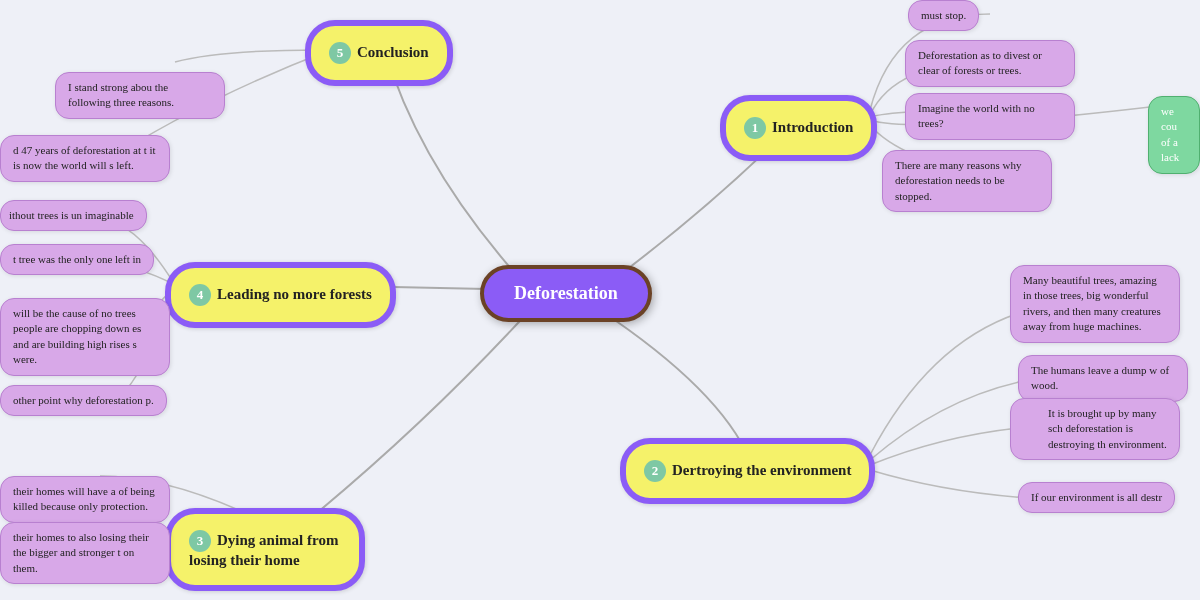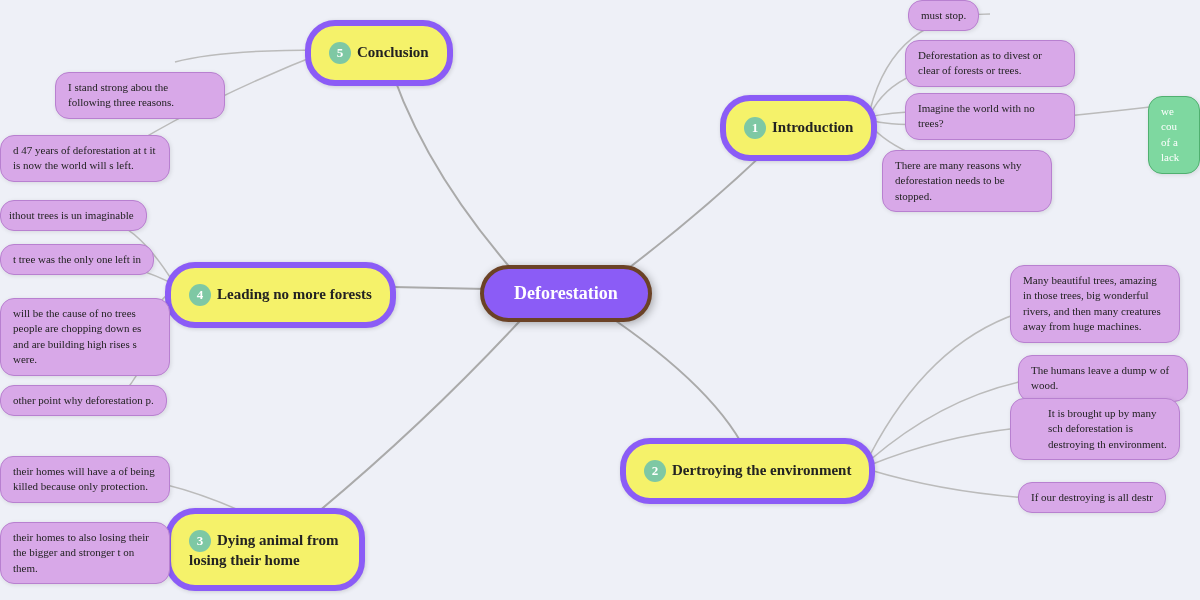--- a/index.html
+++ b/index.html
@@ -149,21 +149,21 @@
 </div>
 
 <div class="node detail-node" style="left:0px; top:298px;">
   <span>will be the cause of no trees people are chopping down es and are building high rises s were.</span>
 </div>
 
 <div class="node detail-node" style="left:0px; top:385px;">
   <span>other point why deforestation p.</span>
 </div>
 
-<div class="node detail-node" style="left:0px; top:456px;border-radius:13px;">
+<div class="node detail-node" style="left:0px; top:476px;">
   <span>their homes will have a of being killed because only protection.</span>
 </div>
 
 <div class="node detail-node" style="left:0px; top:522px;">
   <span>their homes to also losing their the bigger and stronger t on them.</span>
 </div>
 
 <div class="node detail-node" style="left:908px; top:0px;">
   <span>must stop.</span>
 </div>
@@ -190,14 +190,14 @@
 
 <div class="node detail-node" style="left:1018px; top:355px;">
   <span>The humans leave a dump w of wood.</span>
 </div>
 
 <div class="node detail-node" style="left:1010px; top:398px;padding-left:37px;">
   <span>It is brought up by many sch deforestation is destroying th environment.</span>
 </div>
 
 <div class="node detail-node" style="left:1018px; top:482px;">
-  <span>If our destroying is all destr</span>
+  <span>If our environment is all destr</span>
 </div>
 
 </body></html>

